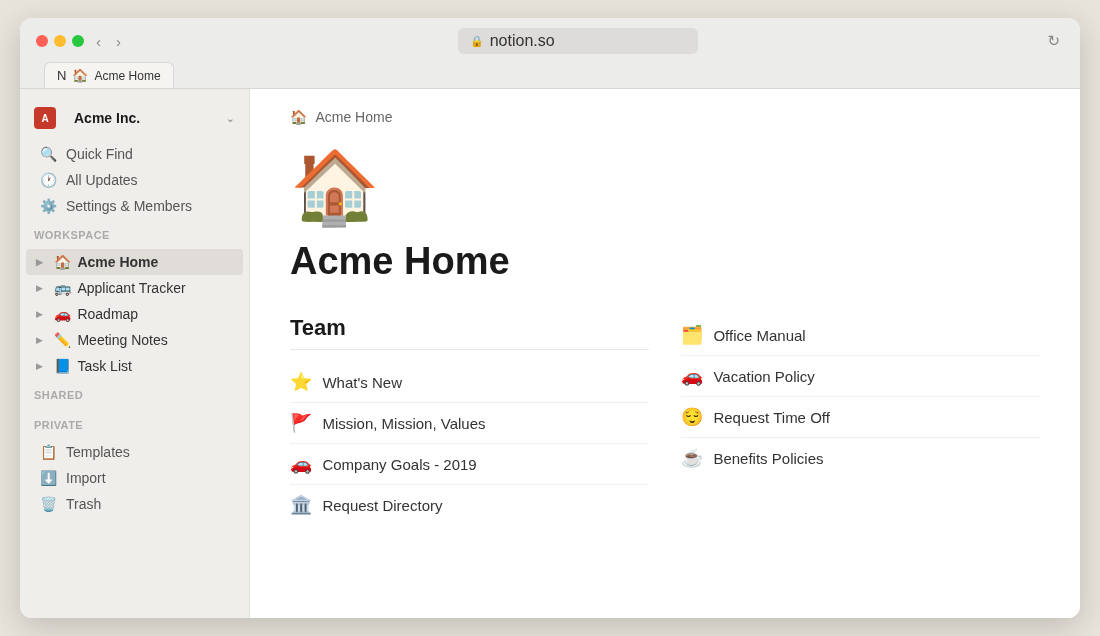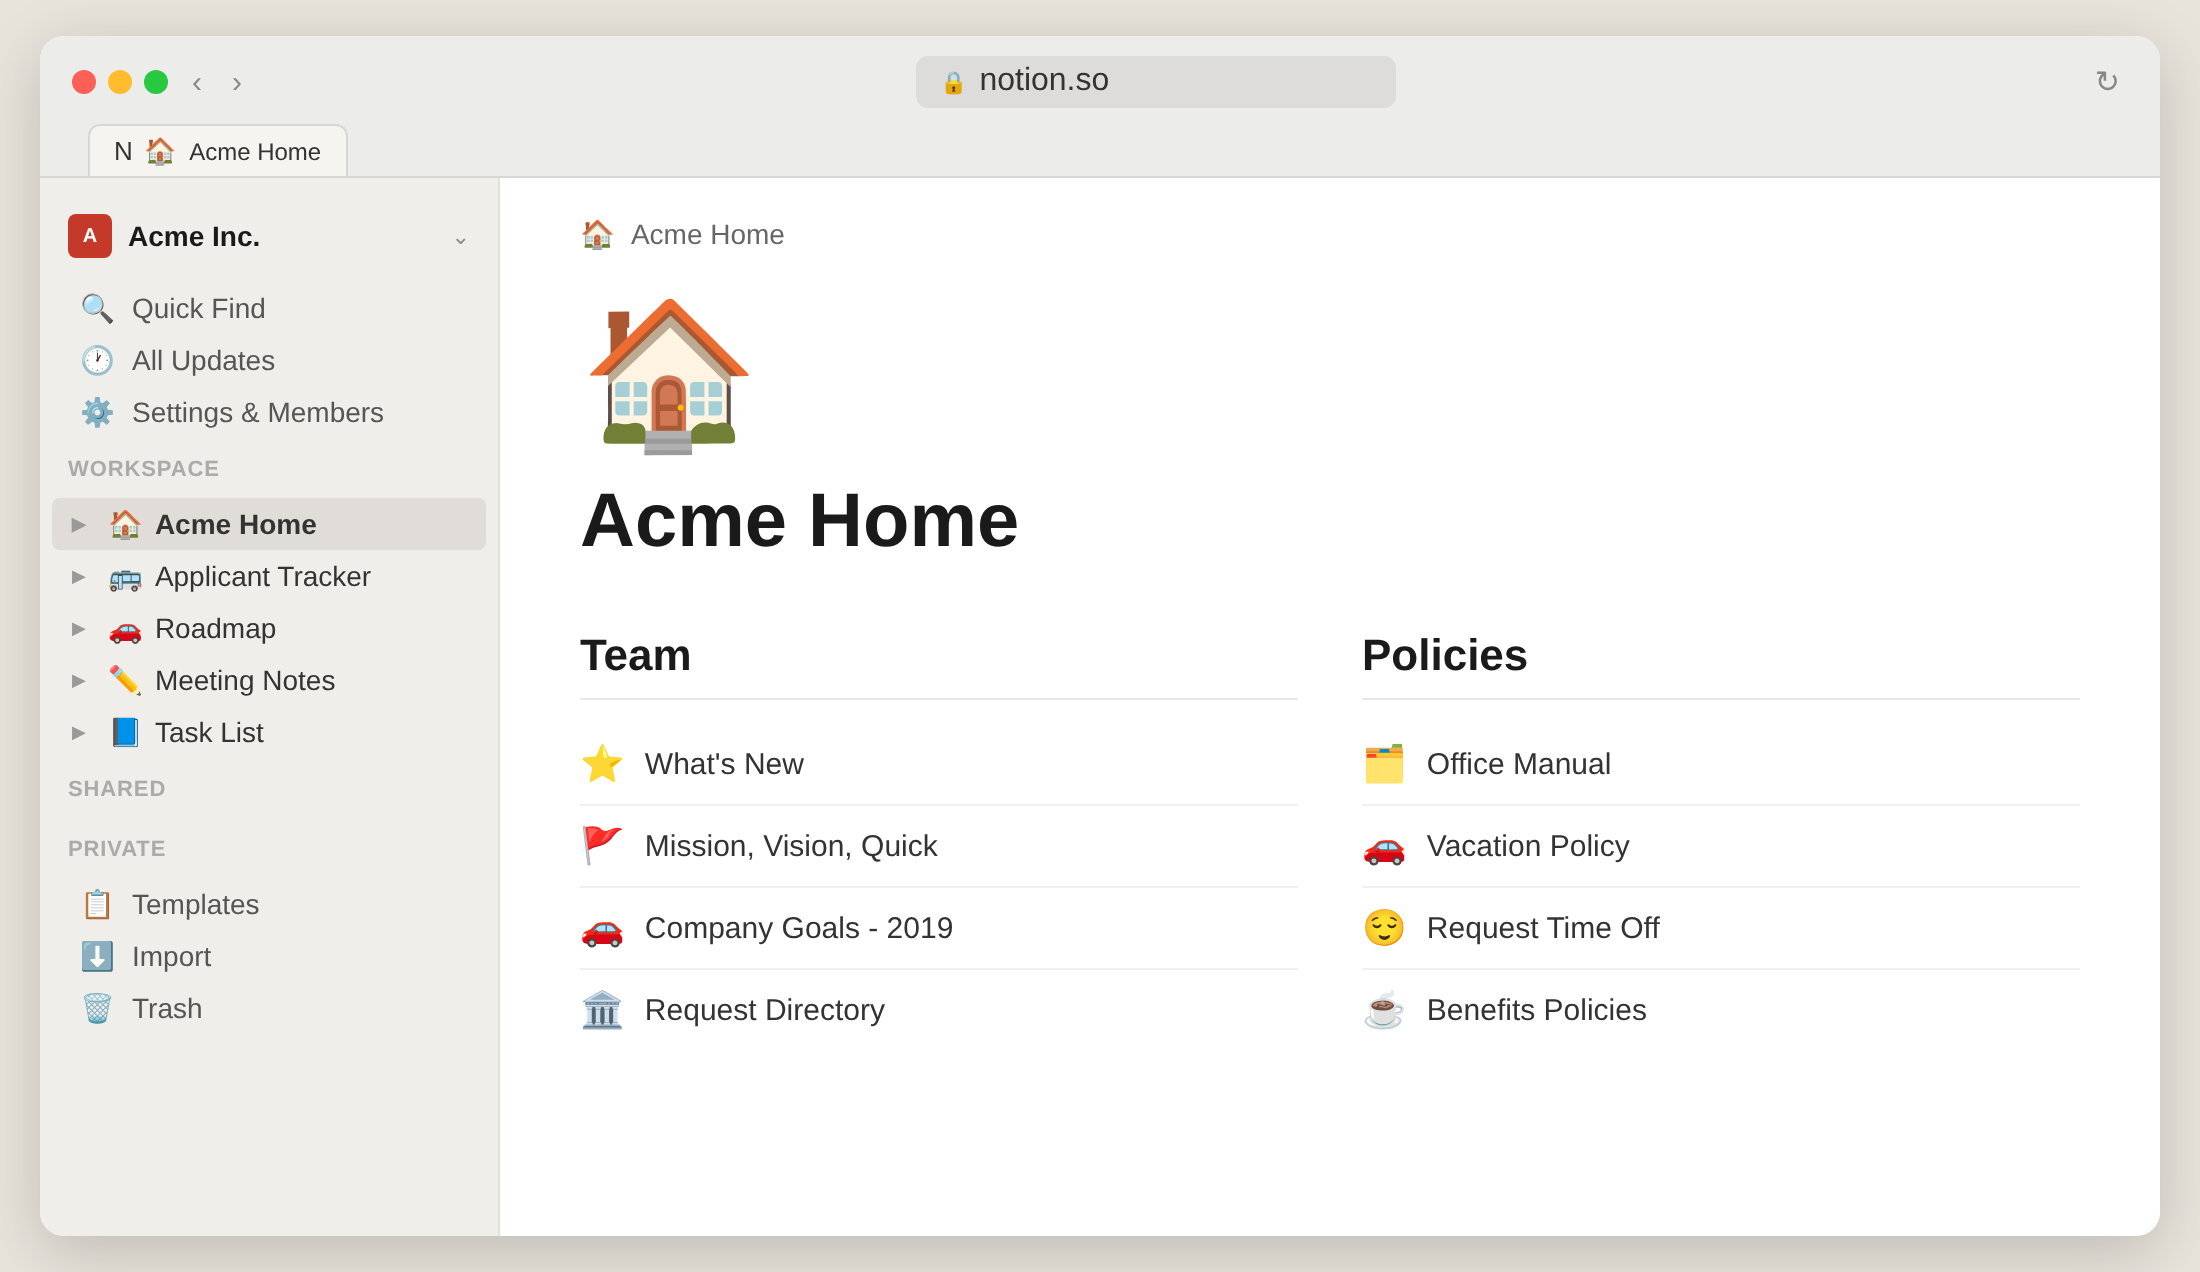--- a/index.html
+++ b/index.html
@@ -156,20 +156,21 @@
       color: white;
       font-size: 10px;
       font-weight: bold;
     }
 
     .workspace-name {
       font-size: 14px;
       font-weight: 600;
       color: #1a1a1a;
       flex: 1;
+      margin-left: 10px;
     }
 
     .workspace-chevron {
       font-size: 11px;
       color: #888;
     }
 
     .sidebar-nav-item {
       display: flex;
       align-items: center;
@@ -404,34 +405,33 @@
       <div class="content-grid">
 
         <div class="content-section">
           <div class="section-title">Team</div>
           <div class="section-item">
             <span class="item-emoji">⭐</span>
             <span>What's New</span>
           </div>
           <div class="section-item">
             <span class="item-emoji">🚩</span>
-            <span>Mission, Vision, Quick</span>
+            <span>Mission, Mission, Values</span>
           </div>
           <div class="section-item">
             <span class="item-emoji">🚗</span>
             <span>Company Goals - 2019</span>
           </div>
           <div class="section-item">
             <span class="item-emoji">🏛️</span>
             <span>Request Directory</span>
           </div>
         </div>
 
         <div class="content-section">
-          <div class="section-title">Policies</div>
           <div class="section-item">
             <span class="item-emoji">🗂️</span>
             <span>Office Manual</span>
           </div>
           <div class="section-item">
             <span class="item-emoji">🚗</span>
             <span>Vacation Policy</span>
           </div>
           <div class="section-item">
             <span class="item-emoji">😌</span>

